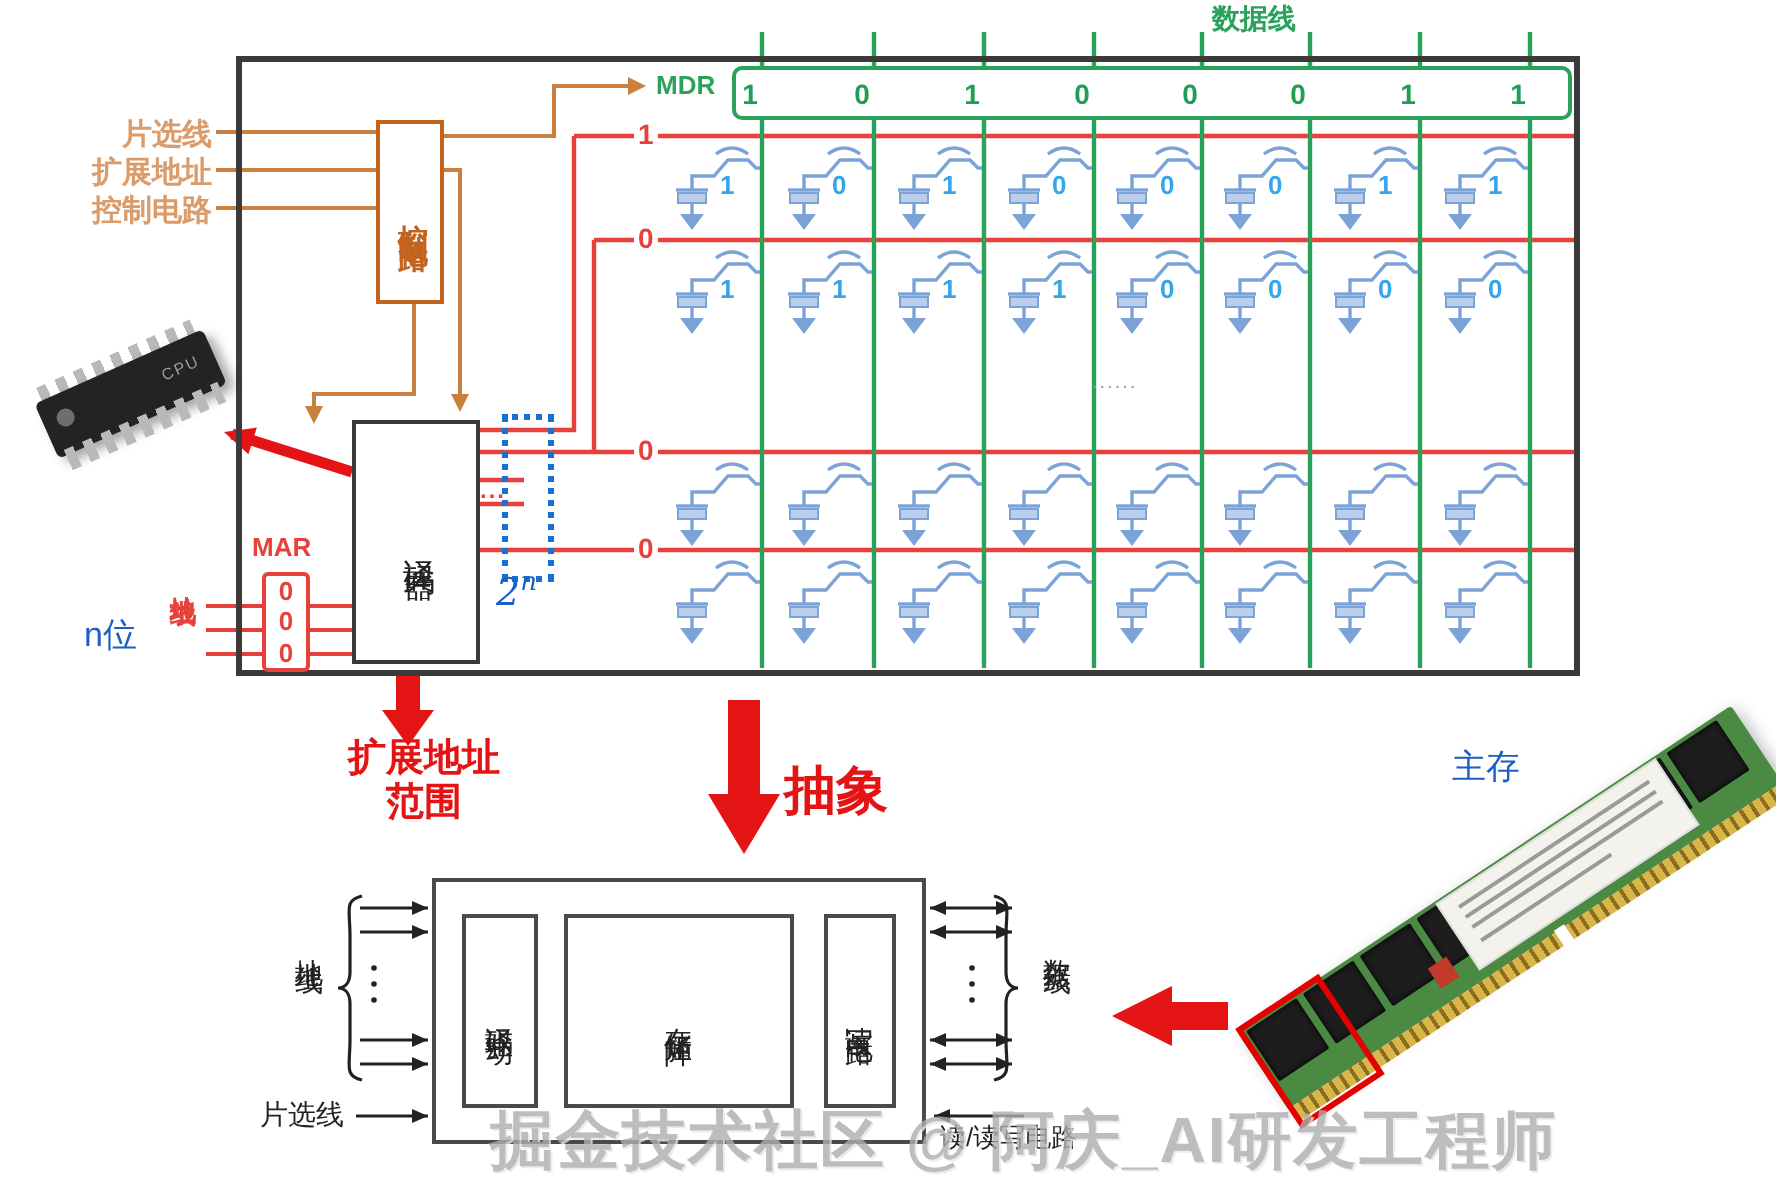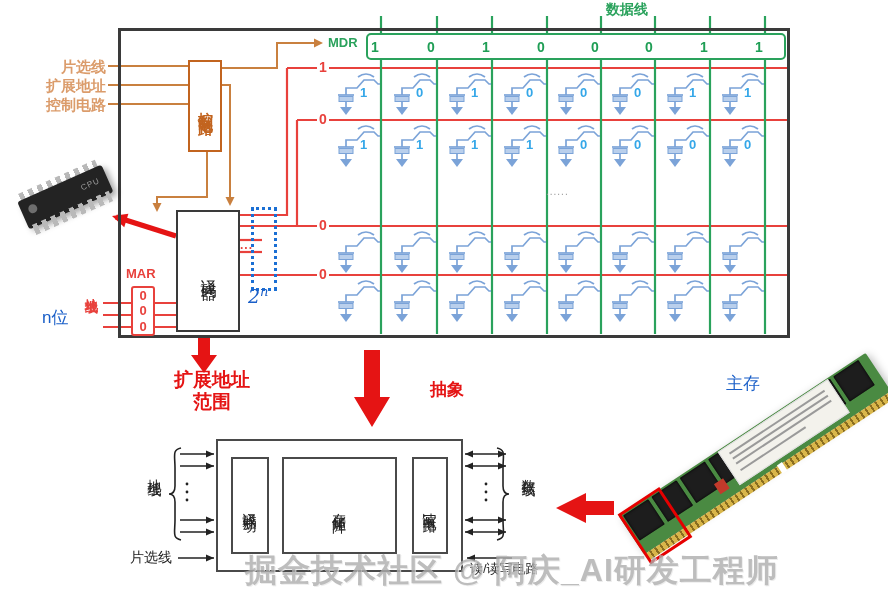--- a/index.html
+++ b/index.html
@@ -457,21 +457,21 @@
       <div class="chip-dot"></div>
       <span class="chip-txt">CPU</span>
     </div>
     <div class="chip-pins" style="top:36px;"></div>
   </div>
 
   <div class="abs annot-red" style="left:156px;top:369px;width:112px;text-align:center;font-size:19px;line-height:22px;">
     <div>扩展地址</div>
     <div>范围</div>
   </div>
-  <div class="abs annot-red" style="left:430px;top:378px;font-size:17px;">抽象</div>
+  <div class="abs annot-red" style="left:392px;top:378px;font-size:26px;">抽象</div>
   <div class="abs bluelab" style="left:726px;top:372px;font-size:17px;">主存</div>
 
   <div class="box b-outer" style="left:216px;top:439px;width:247px;height:133px;"></div>
   <div class="box bbox" style="left:231px;top:457px;width:38px;height:97px;">
     <span class="vtext" style="letter-spacing:2px;">译码驱动</span>
   </div>
   <div class="box bbox" style="left:282px;top:457px;width:115px;height:97px;">
     <span class="vtext" style="letter-spacing:2px;">存储矩阵</span>
   </div>
   <div class="box bbox" style="left:412px;top:457px;width:36px;height:97px;">

